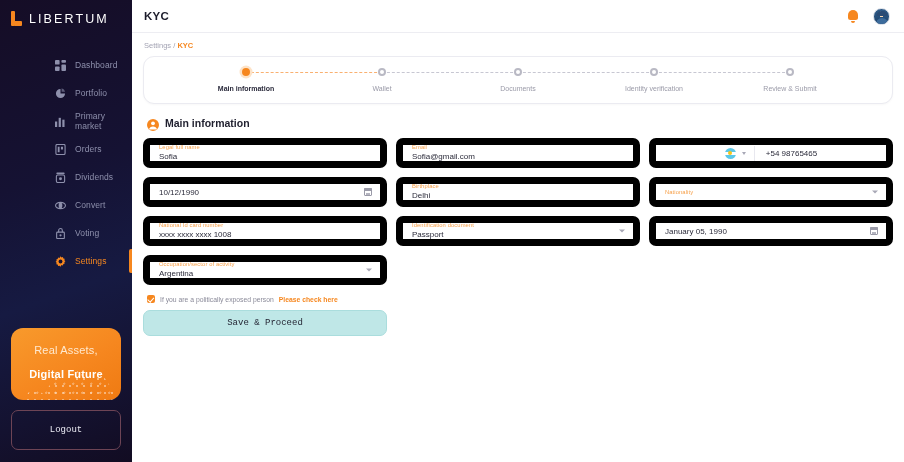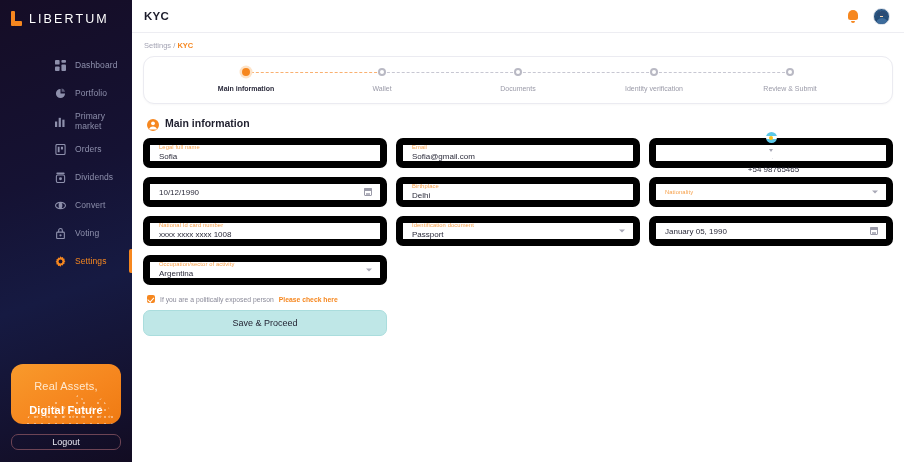--- a/index.html
+++ b/index.html
@@ -35,40 +35,40 @@
     color:#8e90ac; font-size:8.5px; letter-spacing:.1px;
     cursor:pointer;
   }
   .nav-item .ico { width:12px; height:12px; flex:0 0 12px; display:flex; align-items:center; justify-content:center; }
   .nav-item.active { color:#f6871f; }
   .nav-item.active .accent {
     position:absolute; right:0; top:2px; width:3px; height:24px;
     background:#f6871f; border-radius:2px 0 0 2px;
   }
   .promo {
-    margin: auto 11px 10px 11px; height: 60px; border-radius: 12px;
+    margin: auto 11px 10px 11px; height: 72px; border-radius: 12px;
     background: linear-gradient(150deg,#f89a2c 0%,#f6871f 55%,#ef7a12 100%);
     position: relative; overflow: hidden;
     display:flex; flex-direction:column; align-items:center; justify-content:flex-start;
     padding-top: 16px;
   }
   .promo::after {
     content:""; position:absolute; left:8px; right:8px; bottom:-6px; height:46px;
     background:
       radial-gradient(circle at 30% 70%, rgba(255,255,255,.5) 0 1px, transparent 1.4px) 0 0/7px 7px,
       radial-gradient(circle at 70% 30%, rgba(255,255,255,.38) 0 1px, transparent 1.4px) 3px 3px/9px 9px;
     clip-path: polygon(0% 100%, 14% 60%, 26% 74%, 40% 34%, 52% 52%, 63% 22%, 76% 48%, 88% 30%, 100% 66%, 100% 100%);
     opacity:.85;
   }
   .promo-l1 { color:#ffe9cf; font-size:11px; font-weight:400; letter-spacing:.2px; }
   .promo-l2 { color:#ffffff; font-size:11px; font-weight:bold; letter-spacing:.2px; margin-top:12px; }
   .logout {
-    margin: 0 11px 12px 11px; height: 16px; border-radius: 7px;
+    margin: 0 11px 12px 11px; height: 40px; border-radius: 7px;
     border: 1px solid #6d4455; background: transparent;
-    color:#e9e9f2; font-size:9px; font-family:Liberation Sans, sans-serif;
+    color:#e9e9f2; font-size:9px; font-family:Liberation Mono, monospace;
     display:flex; align-items:center; justify-content:center; cursor:pointer;
   }
 
   
   .main { flex:1; height:462px; background:#ffffff; display:flex; flex-direction:column; min-width:0; }
   .topbar {
     height:33px; flex:0 0 33px; border-bottom:1px solid #ededf2;
     display:flex; align-items:center; padding:0 14px 0 12px;
   }
   .page-title { font-size:11.5px; font-weight:bold; color:#1b1b2a; letter-spacing:.3px; }
@@ -141,21 +141,21 @@
   .field .trail {
     position:absolute; right:8px; top:50%; transform:translateY(-50%);
     display:flex; align-items:center;
   }
   .cal { width:8px; height:8px; border:1px solid #9a9aa8; border-radius:1px; position:relative; }
   .cal::before { content:""; position:absolute; left:-1px; right:-1px; top:-1px; height:2.5px; background:#9a9aa8; border-radius:1px 1px 0 0; }
   .cal::after { content:""; position:absolute; left:1px; top:4px; width:4px; height:2px; background:#b5b5c0; }
   .chev { width:0; height:0; border-left:3px solid transparent; border-right:3px solid transparent; border-top:3.5px solid #a8a8b6; }
 
   
-  .field.phone { flex-direction:column; align-items:center; padding:0 9px; gap:6px; }
+  .field.phone { flex-direction:row; align-items:center; padding:0 9px; gap:6px; }
   .flag {
     width:11px; height:11px; border-radius:50%; flex:0 0 11px; position:relative; overflow:hidden;
     background: linear-gradient(180deg,#5bc8e8 0 33%, #ffffff 33% 66%, #5bc8e8 66% 100%);
   }
   .flag::after {
     content:""; position:absolute; left:50%; top:50%; transform:translate(-50%,-50%);
     width:4px; height:4px; border-radius:50%; background:#f5c518;
   }
   .chev-sm { width:0; height:0; border-left:2.5px solid transparent; border-right:2.5px solid transparent; border-top:3px solid #a8a8b6; flex:0 0 auto; }
   .divider-v { width:1px; height:15px; background:#e8e8ef; flex:0 0 1px; margin-left:2px; }
@@ -173,21 +173,21 @@
   .cbx::after {
     content:""; position:absolute; left:2px; top:1px; width:2.5px; height:4.5px;
     border:solid #fff; border-width:0 1.2px 1.2px 0; transform:rotate(42deg);
   }
   .pep-text { font-size:6.8px; color:#8a8a99; }
   .pep-link { font-size:6.8px; color:#f6871f; font-weight:bold; cursor:pointer; }
 
   .save-btn {
     margin-top:7px; width:244px; height:26px; border-radius:7px;
     background:#bfe7e7; border:1px solid #aadddd; color:#1f1f2e;
-    font-size:9px; font-family:Liberation Sans, sans-serif;
+    font-size:9px; font-family:Liberation Mono, monospace;
     display:flex; align-items:center; justify-content:center; cursor:pointer;
   }
 </style>
 </head>
 <body>
 
 <div class="app">
 
   <aside class="sidebar">
     <div class="brand">

